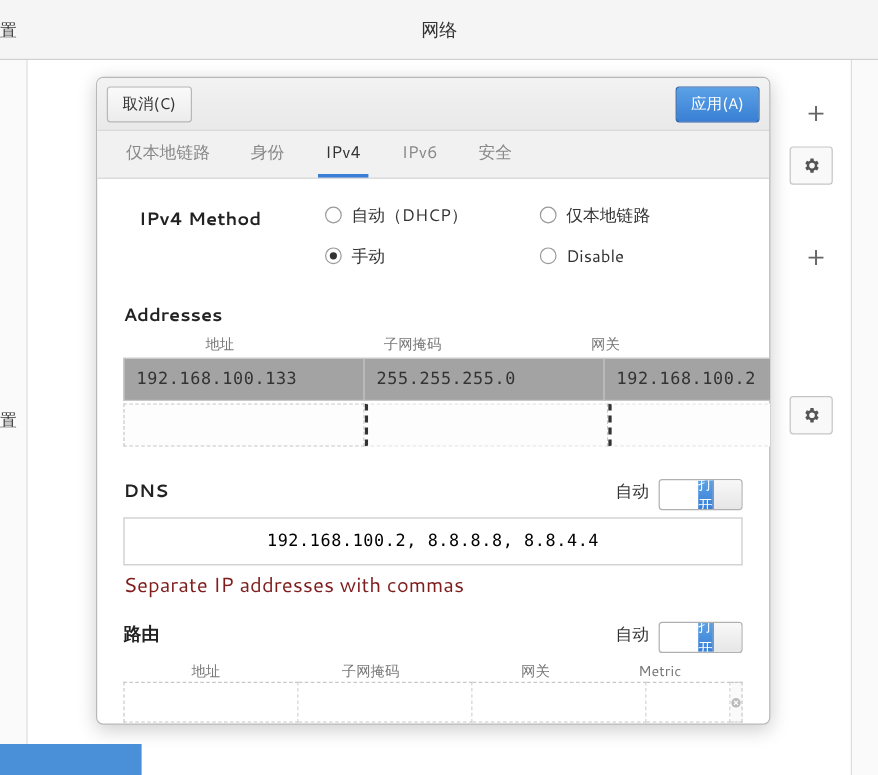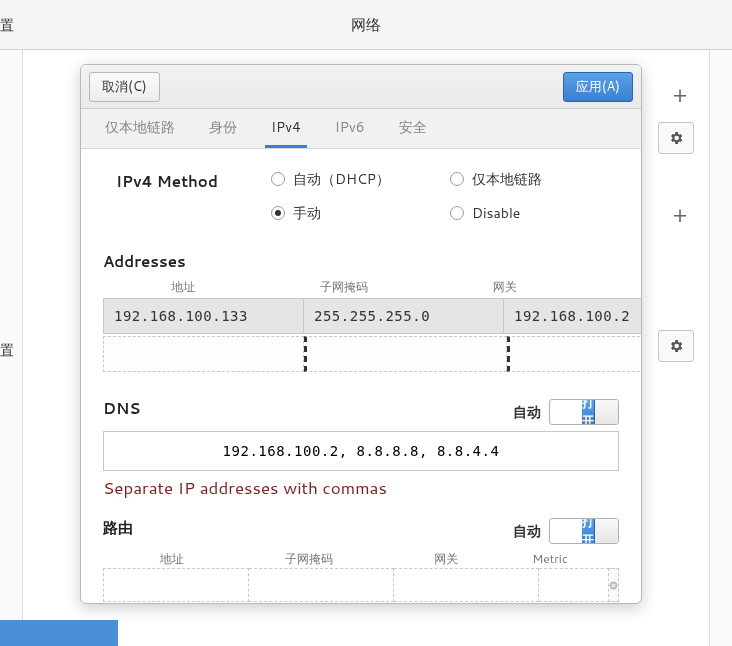--- a/index.html
+++ b/index.html
@@ -69,27 +69,27 @@
   
   .section-title { font-size:15px; font-weight:bold; color:#222; margin-bottom:6px;}
   
   .addr-headers { display:flex; font-size:12px; color:#777; margin-bottom:2px;}
   .addr-headers > div { flex:1; text-align:center; }
   .addr-headers > div:last-child { width:34px; flex:none; }
   
   .addr-row { display:flex; margin-bottom:2px;}
   .addr-row input {
     flex:1; height:36px; border:1px solid #c8c8c8; padding:0 10px; font-size:14px; font-family: monospace; letter-spacing: 0.5px;
-    background:#e5e5e5; color:#333;
+    background:#a3a3a3; color:#333;
   }
   .addr-row input + input { border-left:none; }
   .addr-row.empty input { border-style: dashed; background:#fdfdfd;}
   
   .dns-head { display:flex; align-items:center; justify-content:space-between; margin-top:26px; margin-bottom:6px;}
-  .dns-head .right { display:flex; align-items:center; gap:8px; font-size:14px; color:#333;font-weight:bold; }
+  .dns-head .right { display:flex; align-items:flex-start; gap:8px; font-size:14px; color:#333; }
   
   .switch { width:70px; height:26px; border:1px solid #b0b0b0; border-radius:3px; display:flex; overflow:hidden; cursor:pointer;padding-left:32px;}
   .switch .on { flex:1; background: linear-gradient(#5aa1e6,#3a7fd5); color:#fff; font-size:12px; display:flex; align-items:center; justify-content:center; border-right:1px solid #2a66af;}
   .switch .knob { width:28px; background: linear-gradient(#f8f8f8,#e6e6e6);}
   
   .dns-input {
     width:100%; height:40px; border:1px solid #c8c8c8; padding:0 10px; font-size:14px; font-family:monospace; letter-spacing:0.5px;text-align:center;
   }
   .hint { font-size:17px; color:#7f1d1d; margin-top:4px; margin-bottom:8px;}
   

